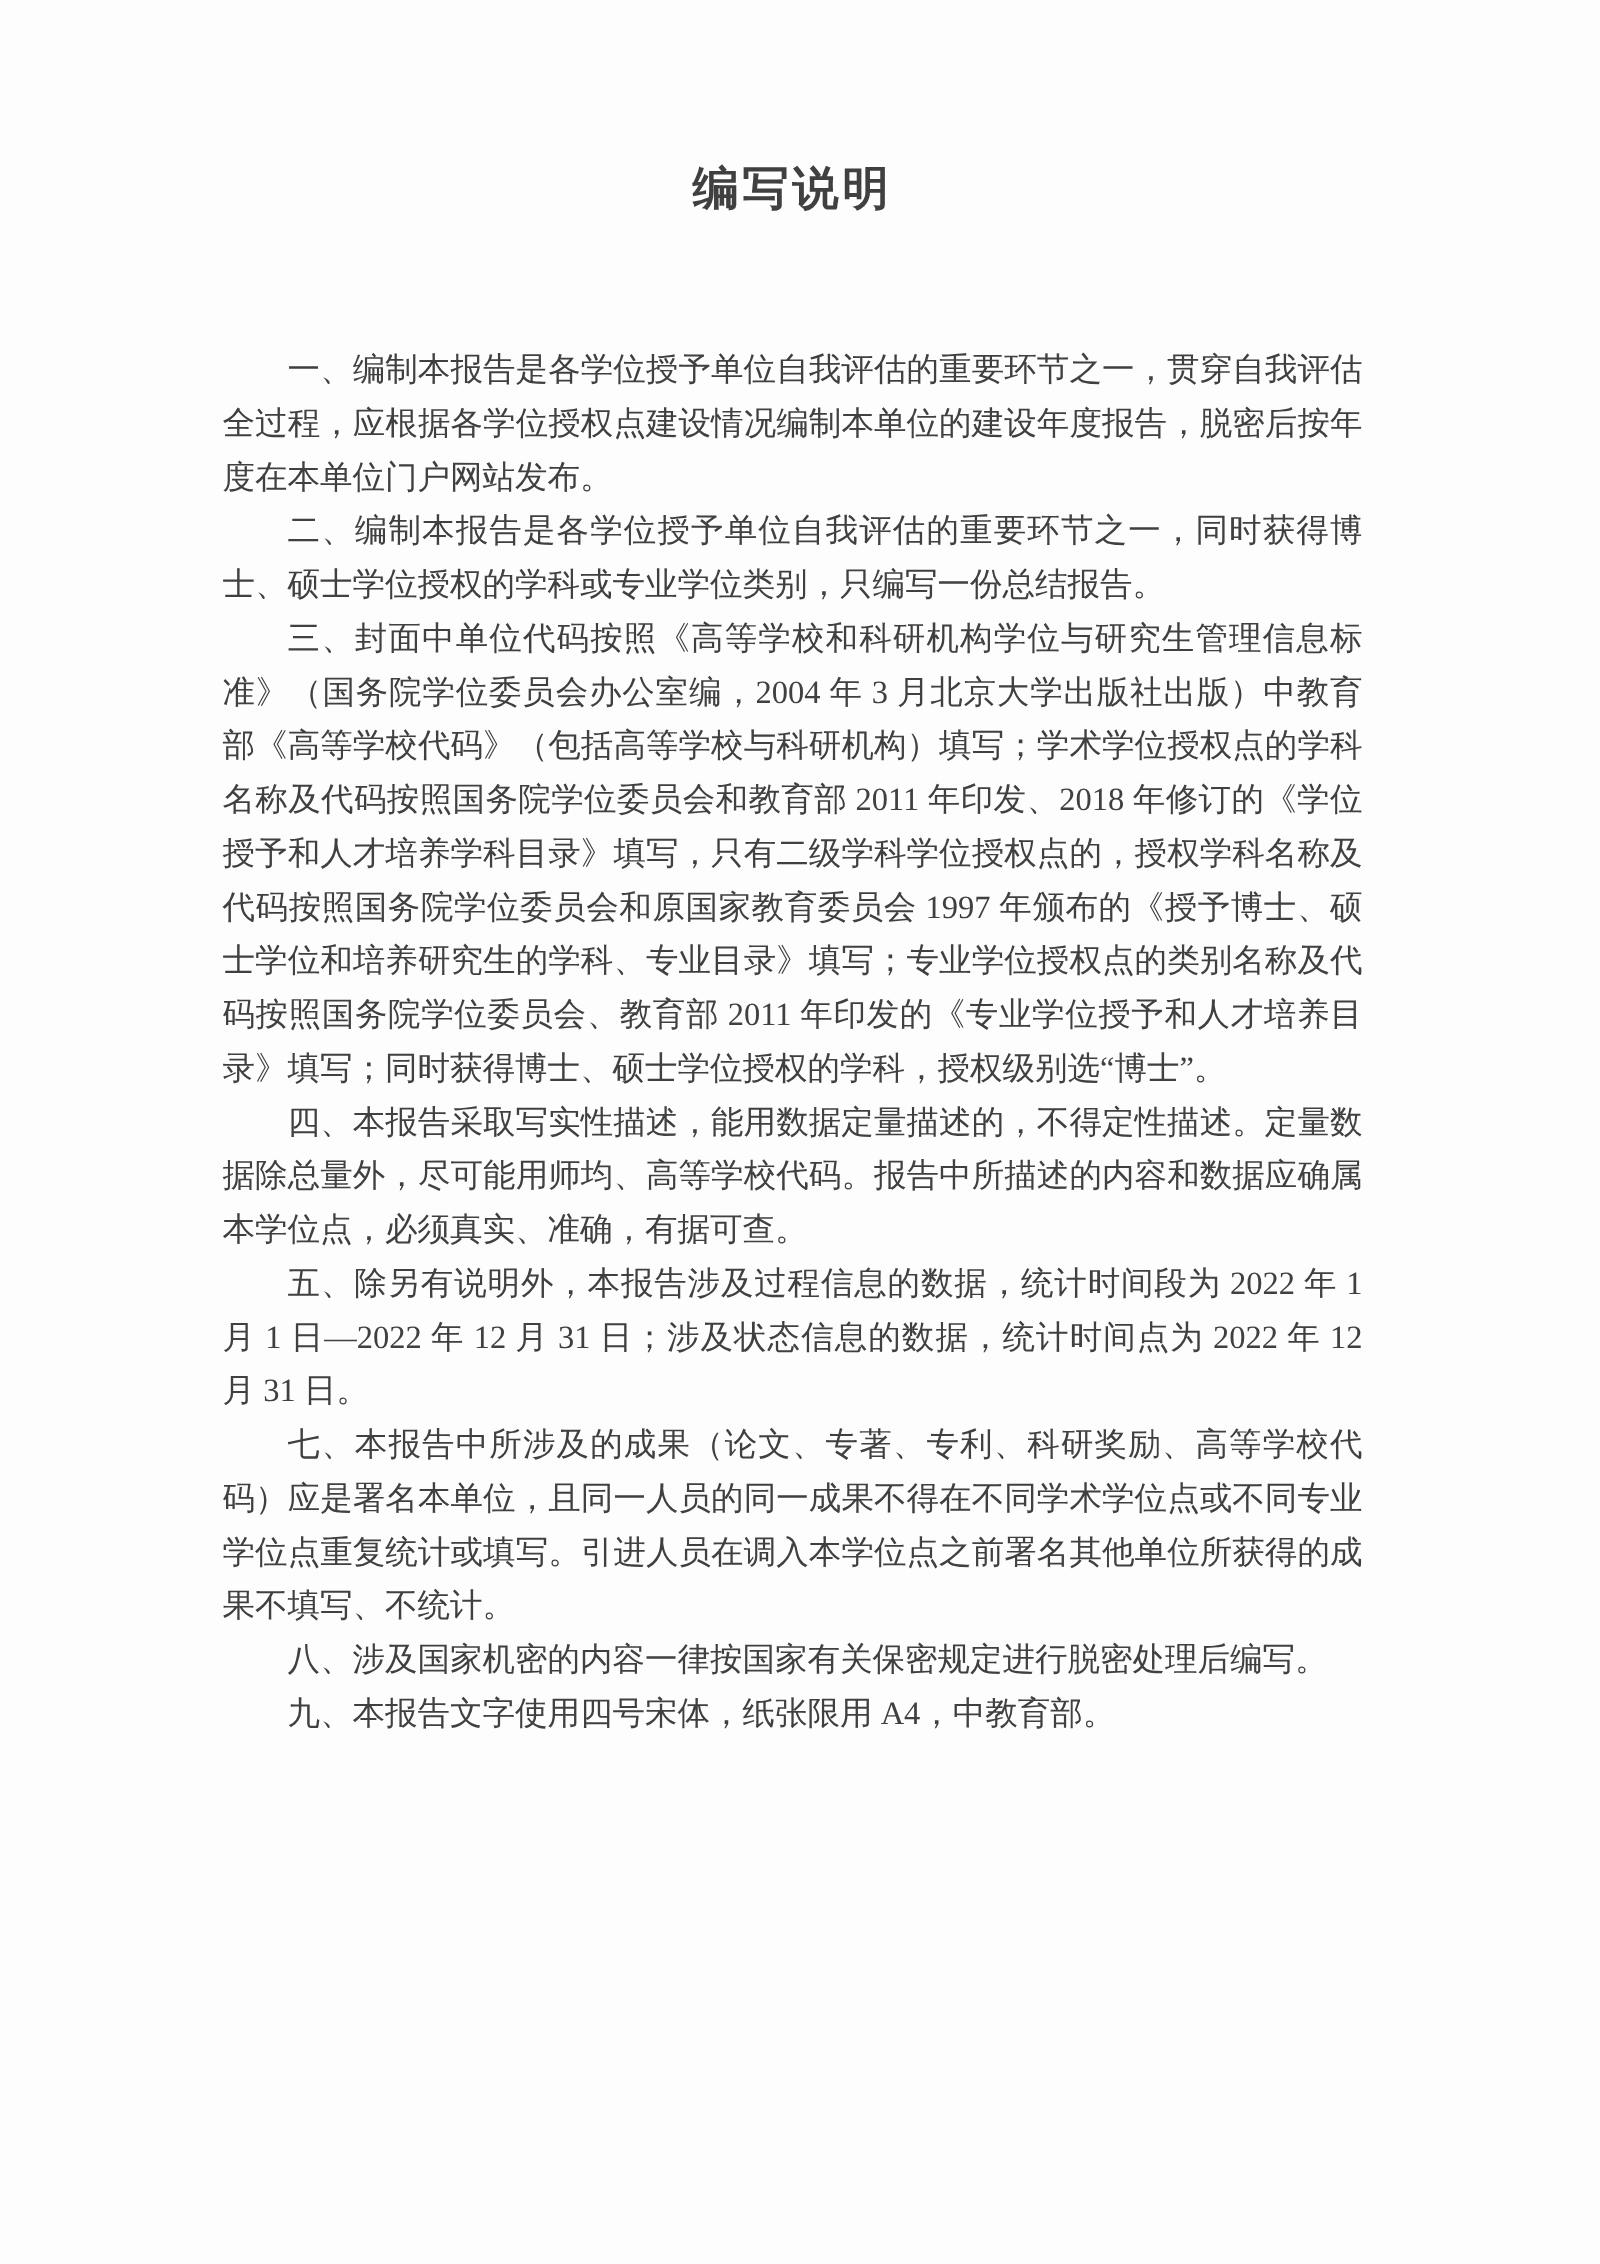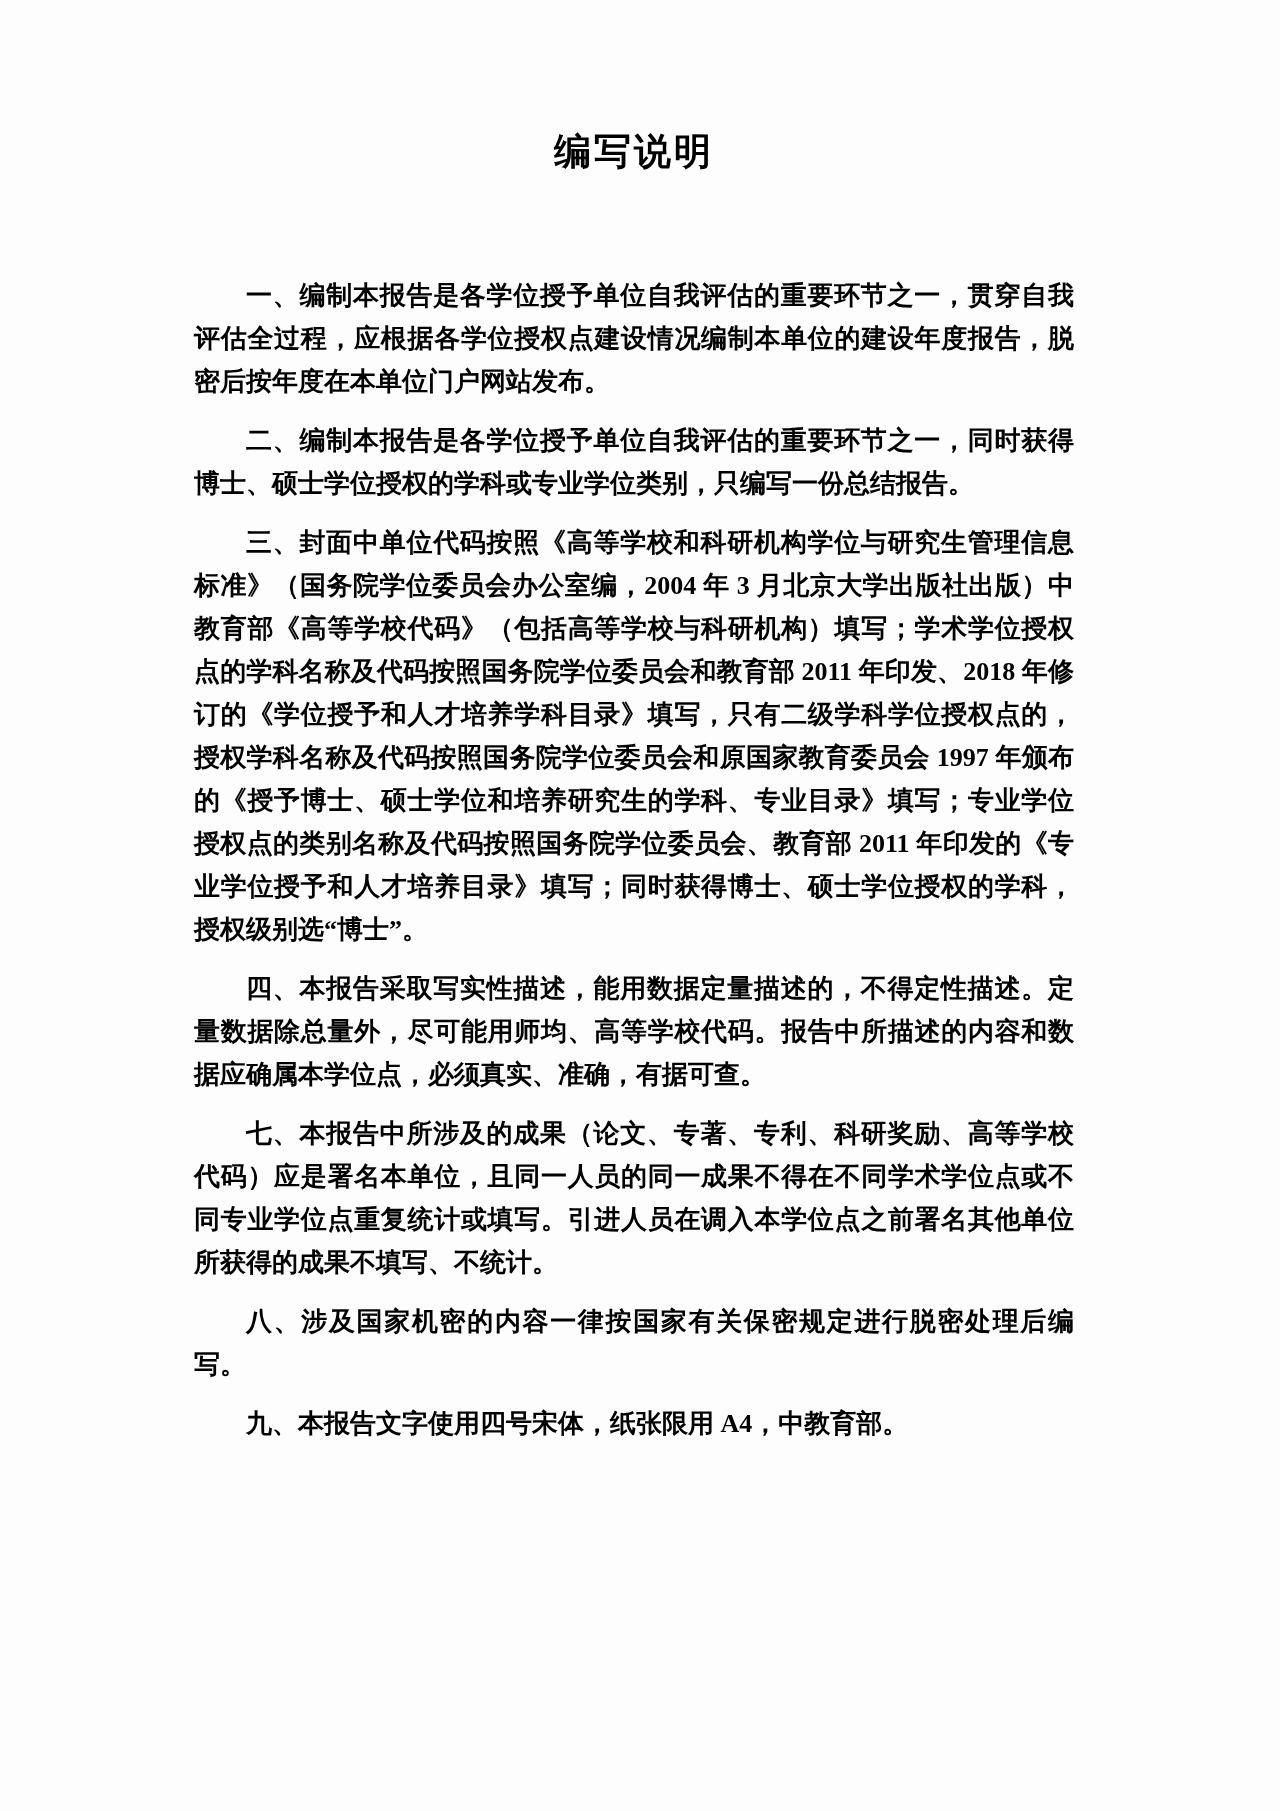--- a/index.html
+++ b/index.html
@@ -8,58 +8,58 @@
     background: #e8e8e8;
   }
   .page {
     position: relative;
     width: 1280px;
     height: 1811px;
     margin: 0 auto;
     background: #fdfdfd;
     overflow: hidden;
     font-family: "Liberation Serif", "DejaVu Serif", serif;
-    color: #000000;
+    color: #404040;
   }
   .content {
     position: absolute;
     left: 178px;
     top: 128px;
     width: 912px;
   }
   .doc-title {
     text-align: center;
     font-size: 37px;
     font-weight: bold;
     letter-spacing: 3px;
     line-height: 1.3;
     margin: 0 0 0 0;
   }
   .body-text {
     margin-top: 98px;
   }
   .para {
-    margin: 16px;
+    margin: 0;
     font-size: 26px;
     line-height: 43px;
     text-align: justify;
     text-indent: 2em;
     word-break: break-all;
-    font-weight: bold;
   }
 </style>
 </head>
 <body>
 
 <div class="page">
   <div class="content">
     <h1 class="doc-title">编写说明</h1>
     <div class="body-text">
       <p class="para">一、编制本报告是各学位授予单位自我评估的重要环节之一，贯穿自我评估全过程，应根据各学位授权点建设情况编制本单位的建设年度报告，脱密后按年度在本单位门户网站发布。</p>
       <p class="para">二、编制本报告是各学位授予单位自我评估的重要环节之一，同时获得博士、硕士学位授权的学科或专业学位类别，只编写一份总结报告。</p>
       <p class="para">三、封面中单位代码按照《高等学校和科研机构学位与研究生管理信息标准》（国务院学位委员会办公室编，2004 年 3 月北京大学出版社出版）中教育部《高等学校代码》（包括高等学校与科研机构）填写；学术学位授权点的学科名称及代码按照国务院学位委员会和教育部 2011 年印发、2018 年修订的《学位授予和人才培养学科目录》填写，只有二级学科学位授权点的，授权学科名称及代码按照国务院学位委员会和原国家教育委员会 1997 年颁布的《授予博士、硕士学位和培养研究生的学科、专业目录》填写；专业学位授权点的类别名称及代码按照国务院学位委员会、教育部 2011 年印发的《专业学位授予和人才培养目录》填写；同时获得博士、硕士学位授权的学科，授权级别选“博士”。</p>
       <p class="para">四、本报告采取写实性描述，能用数据定量描述的，不得定性描述。定量数据除总量外，尽可能用师均、高等学校代码。报告中所描述的内容和数据应确属本学位点，必须真实、准确，有据可查。</p>
+      <p class="para">五、除另有说明外，本报告涉及过程信息的数据，统计时间段为 2022 年 1 月 1 日—2022 年 12 月 31 日；涉及状态信息的数据，统计时间点为 2022 年 12 月 31 日。</p>
       <p class="para">七、本报告中所涉及的成果（论文、专著、专利、科研奖励、高等学校代码）应是署名本单位，且同一人员的同一成果不得在不同学术学位点或不同专业学位点重复统计或填写。引进人员在调入本学位点之前署名其他单位所获得的成果不填写、不统计。</p>
       <p class="para">八、涉及国家机密的内容一律按国家有关保密规定进行脱密处理后编写。</p>
       <p class="para">九、本报告文字使用四号宋体，纸张限用 A4，中教育部。</p>
     </div>
   </div>
 </div>
 
 </body></html>

